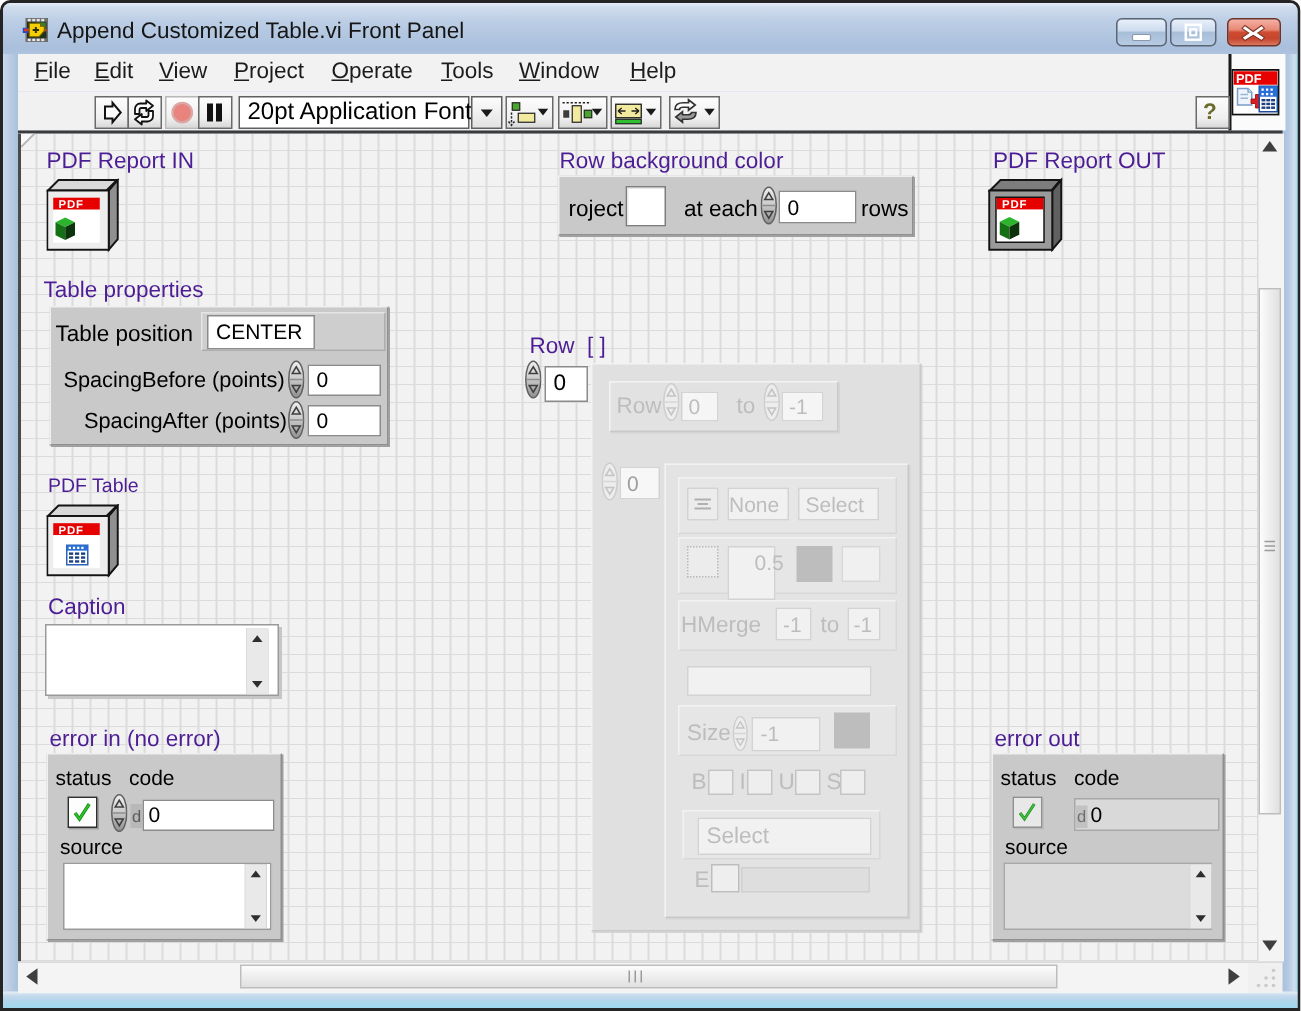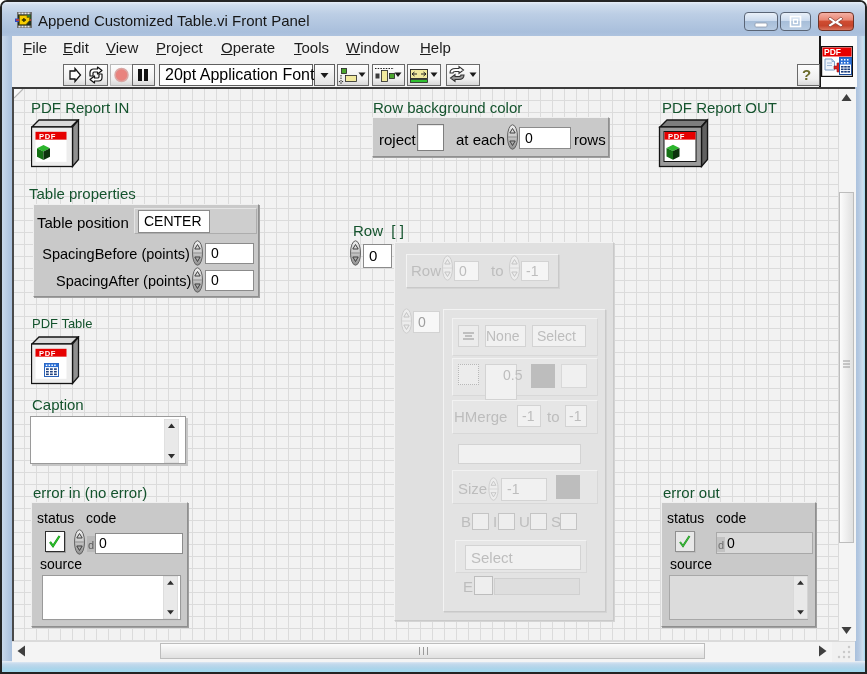--- a/index.html
+++ b/index.html
@@ -42,21 +42,21 @@
   repeating-linear-gradient(to right,transparent 0,transparent 11px,#dbdbdb 11px,#dbdbdb 12px),
   repeating-linear-gradient(to bottom,transparent 0,transparent 11px,#dbdbdb 11px,#dbdbdb 12px);
  background-position:1px 0,0 0;box-shadow:inset 2px 0 0 #4a4a4a;}
 
 #vscroll{position:absolute;left:838px;top:89px;width:17px;height:552px;background:#f4f4f4;border-left:1px solid #dadada;}
 #hscroll{position:absolute;left:12px;top:641px;width:820px;height:20px;background:#f4f4f4;border-top:1px solid #dadada;}
 #corner{position:absolute;left:832px;top:641px;width:23px;height:20px;background:#f0f0f0;border-top:1px solid #dadada;}
 .sthumb{position:absolute;background:linear-gradient(90deg,#fafafa,#e2e2e2);
  border:1px solid #bdbdbd;box-sizing:border-box;}
 
-.lbl{position:absolute;font-size:15px;color:#14532d;white-space:pre;text-align:right;}
+.lbl{position:absolute;font-size:15px;color:#4c1d95;white-space:pre;text-align:right;}
 .panelbox{position:absolute;background:#c9c9c9;box-sizing:border-box;
  border:1px solid;border-color:#efefef #8f8f8f #8f8f8f #efefef;
  box-shadow:1px 1px 0 #9f9f9f;}
 .fld{position:absolute;background:#fff;box-sizing:border-box;border:1px solid #8b8b8b;
  font-size:14px;color:#000;}
 .inlbl{position:absolute;font-size:14px;color:#000;white-space:pre;}
 .strip{position:absolute;background:#cecece;box-sizing:border-box;border:1px solid;border-color:#e4e4e4 #adadad #adadad #e4e4e4;}
 .dpanel{position:absolute;background:#e2e2e2;box-sizing:border-box;border:1px solid;border-color:#f3f3f3 #c9c9c9 #c9c9c9 #f3f3f3;box-shadow:1px 1px 0 #d4d4d4;}
 .dfld{position:absolute;background:#f1f1f1;box-sizing:border-box;border:1px solid #d3d3d3;font-size:14px;color:#bdbdbd;}
 .dlbl{position:absolute;font-size:14px;color:#bdbdbd;white-space:pre;}

